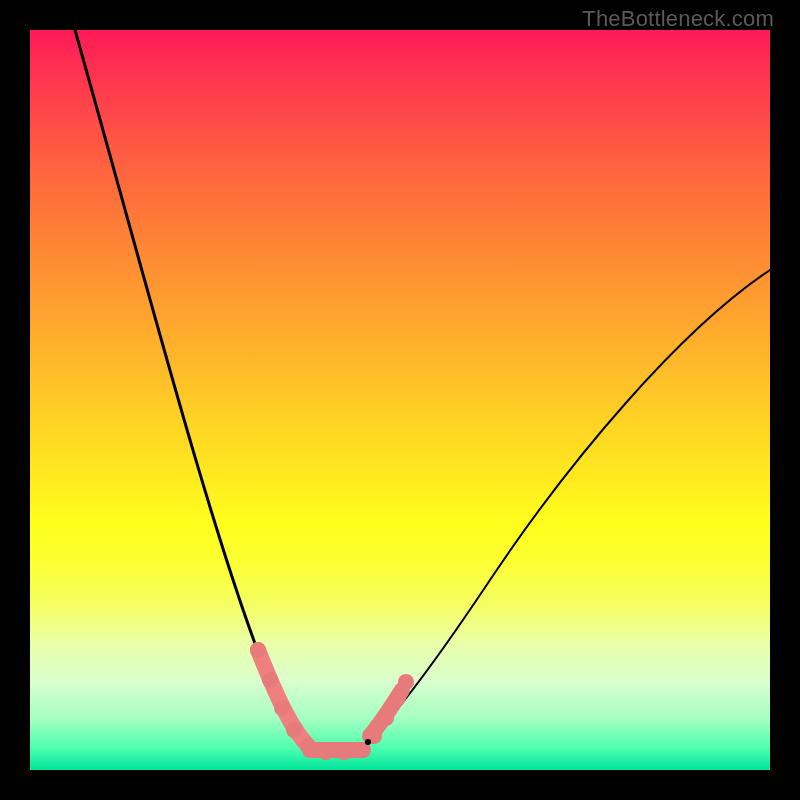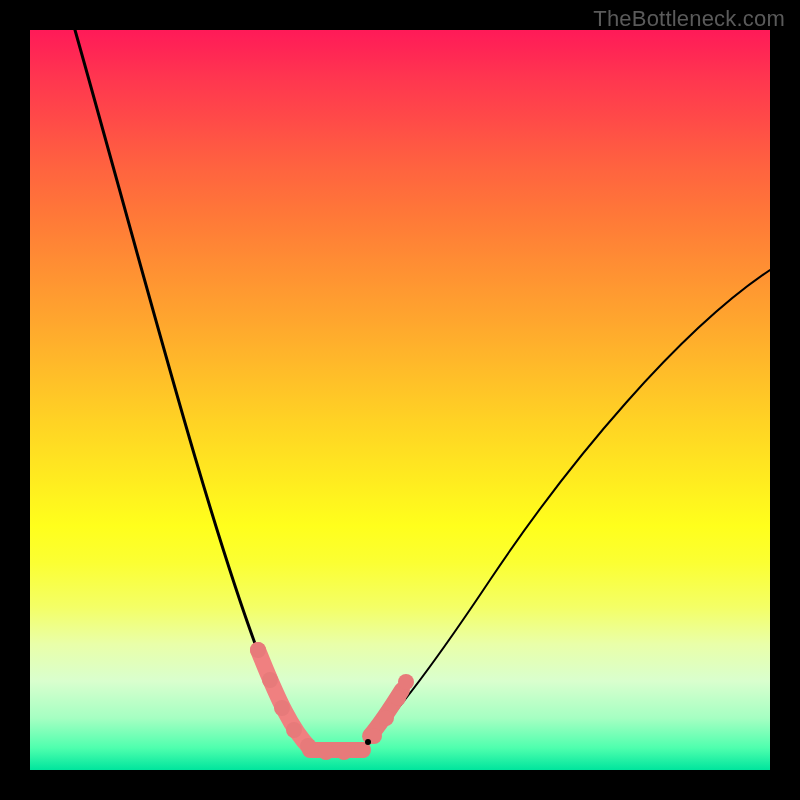--- a/index.html
+++ b/index.html
@@ -39,21 +39,21 @@
       #e9ffa9 83%,
       #d9ffce 88%,
       #a5ffc2 93%,
       #4fffae 97%,
       #00e59d 100%
     );
   }
   .watermark {
     position: absolute;
     top: 6px;
-    right: 15px;
+    right: 26px;
     color: #5a5a5a;
     font-size: 22px;
     font-weight: 500;
     letter-spacing: 0.2px;
     z-index: 5;
     user-select: none;
   }
   svg.plot {
     position: absolute;
     inset: 0;

